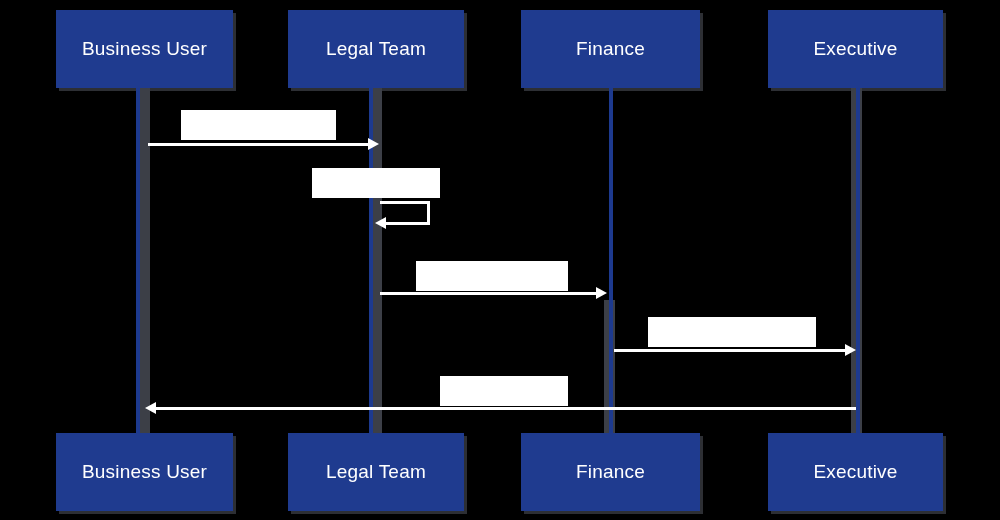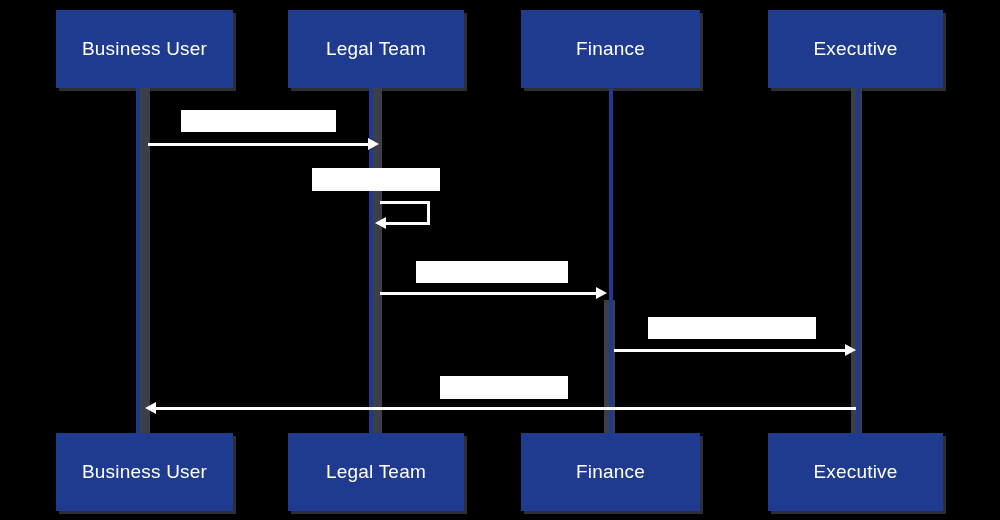--- a/index.html
+++ b/index.html
@@ -72,21 +72,21 @@
     background: #ffffff;
   }
 
   
   .msg-label {
     position: absolute;
     background: #ffffff;
     color: #ffffff;
     font-size: 12px;
     line-height: 1.15;
-    padding: 8px 7px;
+    padding: 15px 7px;
     box-sizing: border-box;
     display: flex;
     align-items: center;
     justify-content: center;
     text-align: center;
     white-space: nowrap;
     overflow: hidden;
   }
 </style>
 </head>

